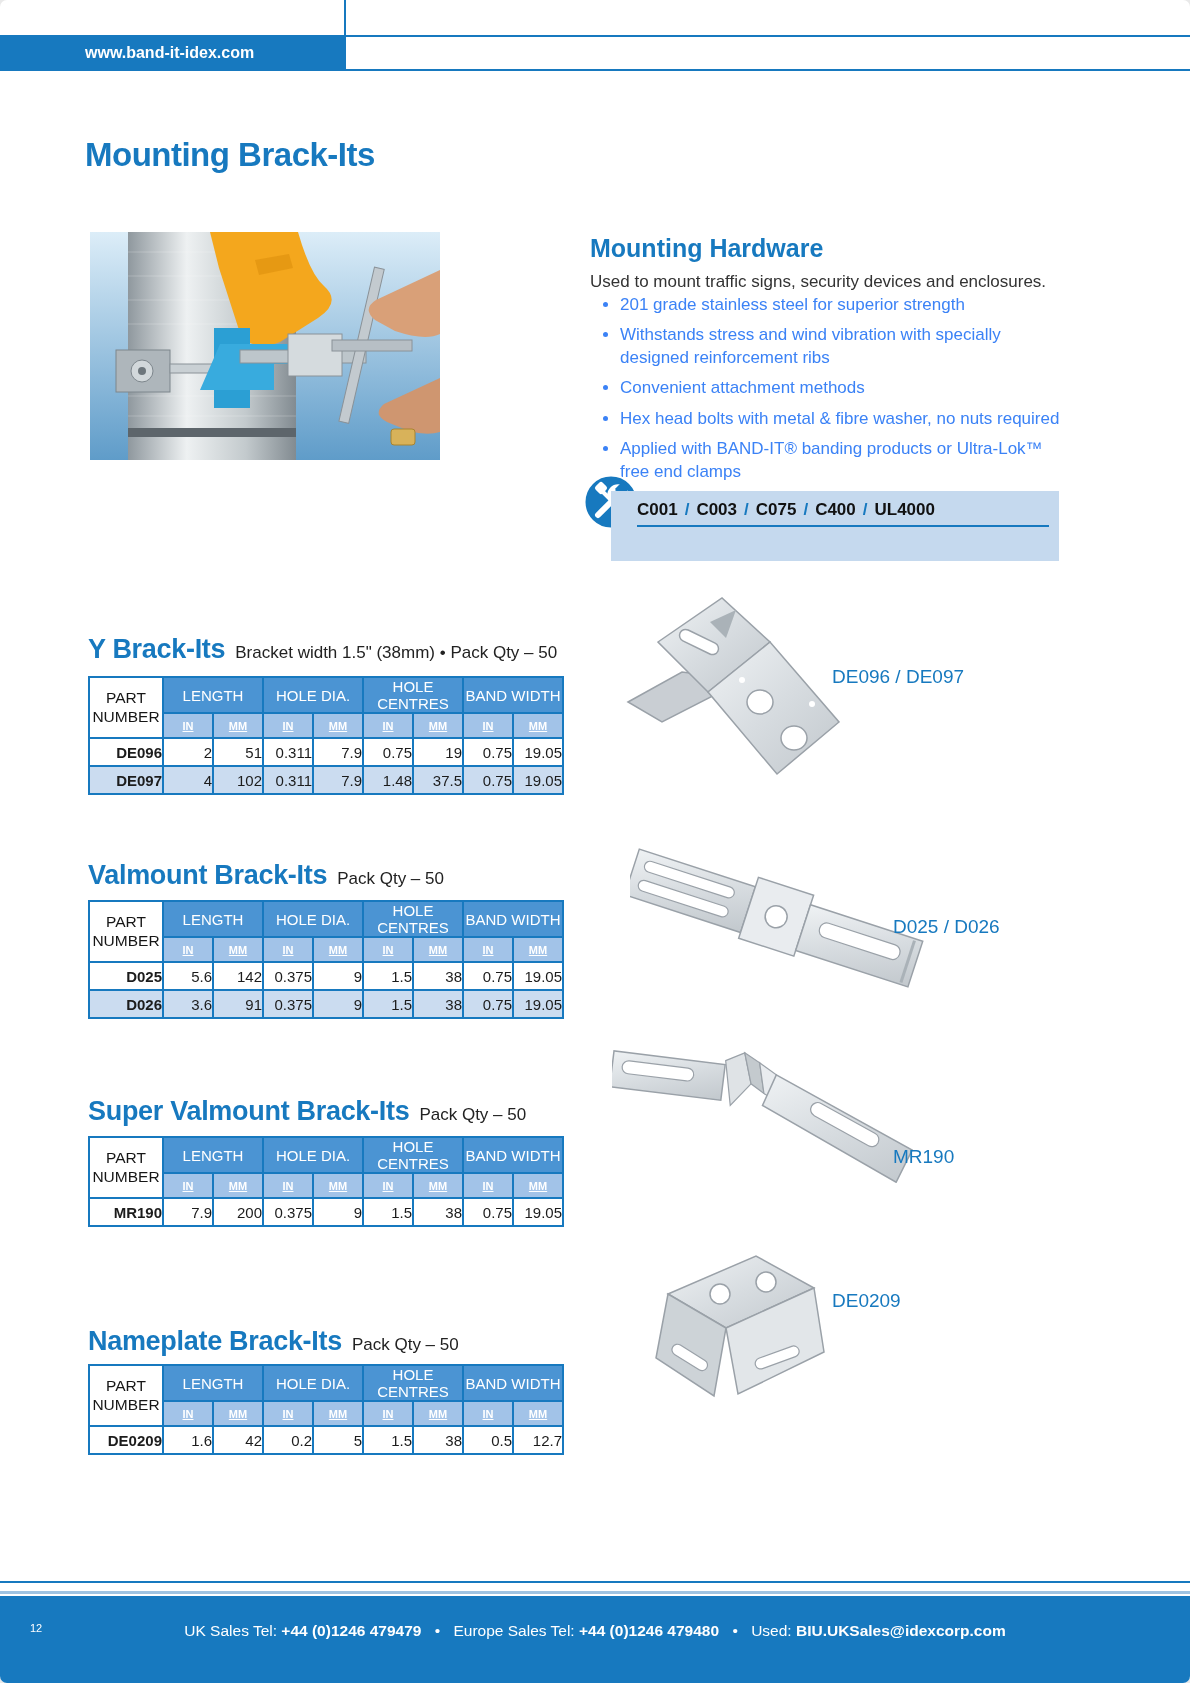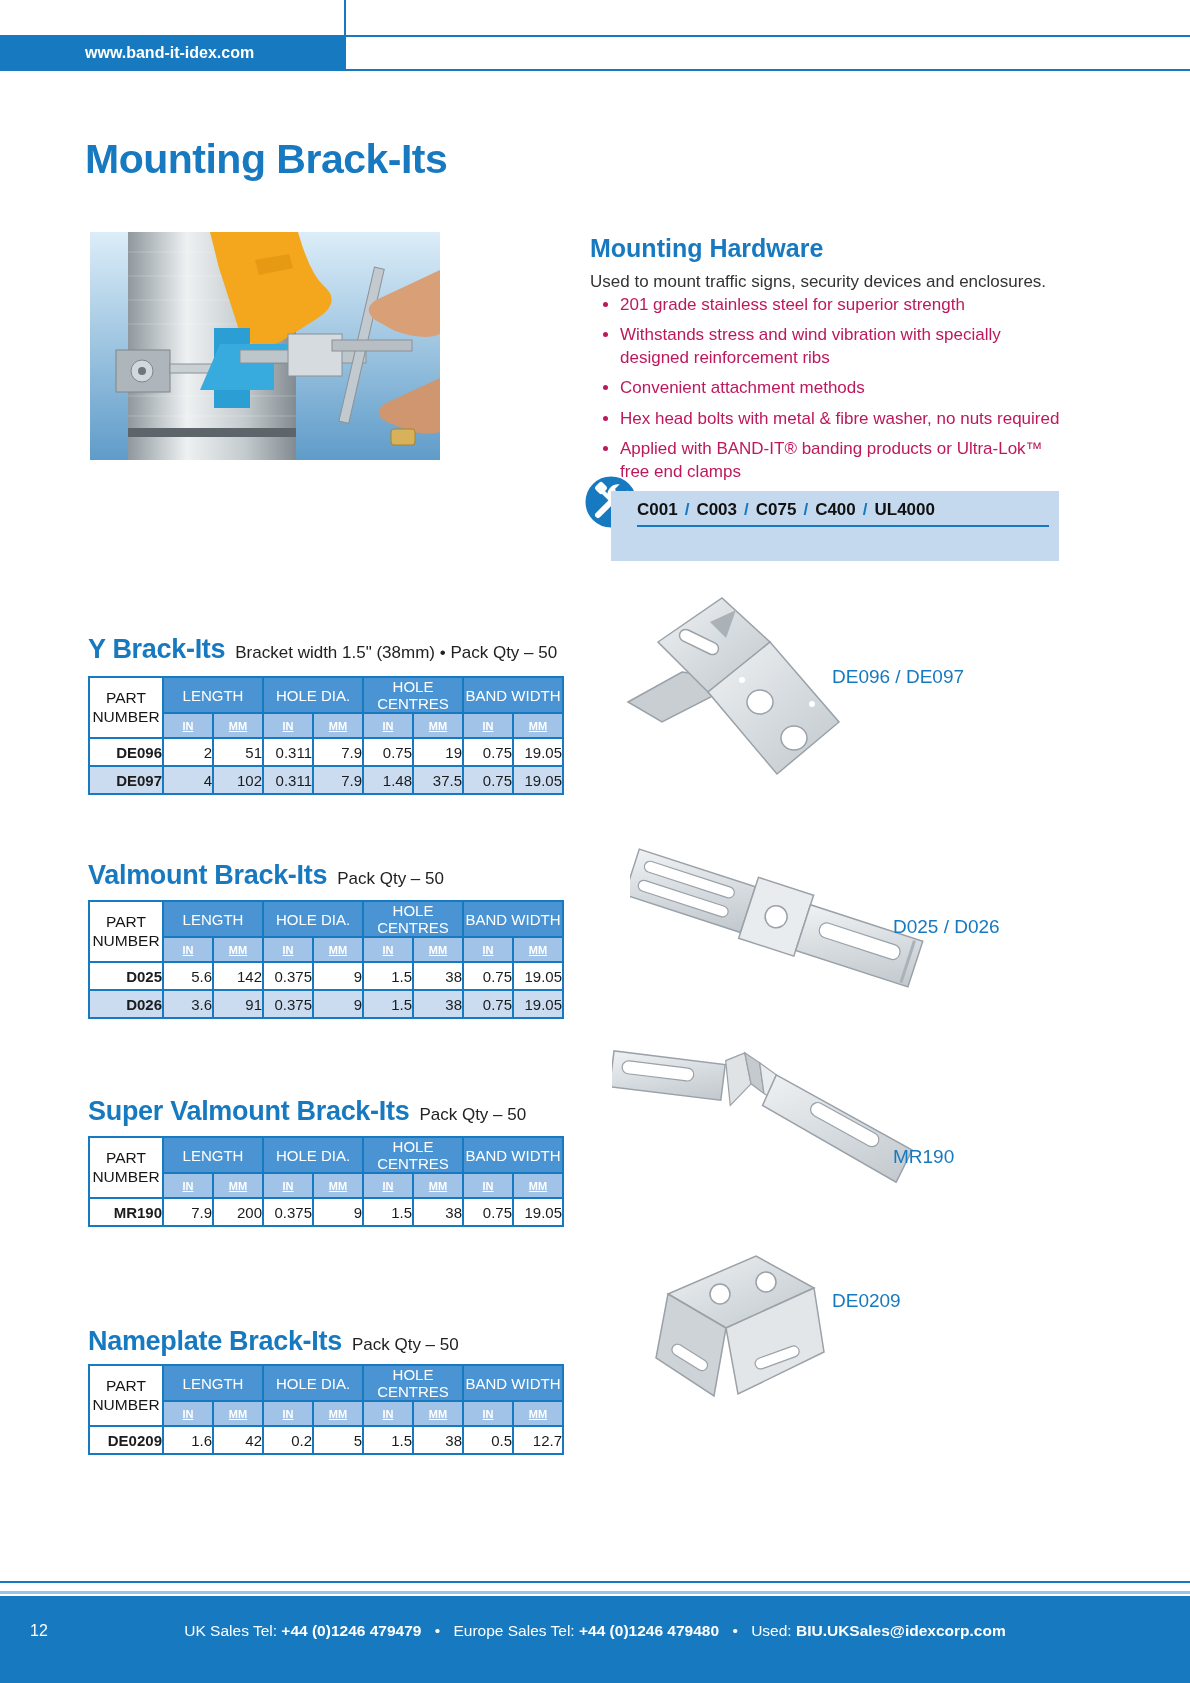--- a/index.html
+++ b/index.html
@@ -5,40 +5,40 @@
   :root{
     --accent:#1779bf;
     --grp:#4b94d3;
     --sub:#a2c3e8;
     --alt:#cbdcf0;
     --callout:#c5d9ee;
     --ink:#1c1c1c;
   }
   *{box-sizing:border-box;margin:0;padding:0;}
   body{background:#e9e9e9;font-family:"Liberation Sans",sans-serif;color:var(--ink);}
-  .page{position:relative;width:1190px;height:1683px;background:#fff;overflow:hidden;margin:0 auto;}
+  .page{position:relative;width:1190px;height:1683px;background:#fff;overflow:hidden;margin:0 auto;border-radius:7px;}
   .abs{position:absolute;}
 
   
   .hdr-vline{left:344px;top:0;width:2px;height:35px;background:var(--accent);}
   .hdr-bar{left:0;top:35px;width:346px;height:36px;background:var(--accent);color:#fff;
            font-size:16px;font-weight:bold;line-height:36px;padding-left:85px;}
   .hdr-line-top{left:346px;top:35px;width:844px;height:2px;background:var(--accent);}
   .hdr-line-bot{left:346px;top:69px;width:844px;height:2px;background:var(--accent);}
 
-  .page-title{left:85px;top:136px;font-size:41px;font-weight:bold;color:var(--accent);letter-spacing:-0.5px;}
+  .page-title{left:85px;top:136px;font-size:33px;font-weight:bold;color:var(--accent);letter-spacing:-0.5px;}
 
   .photo{left:90px;top:232px;width:350px;height:228px;}
 
   
   .hw-col{left:590px;top:234px;width:482px;}
   .hw-head{font-size:25px;font-weight:bold;color:var(--accent);margin-bottom:9px;}
   .hw-intro{font-size:17px;color:#333;margin-bottom:2px;}
   .hw-list{margin-left:30px;}
-  .hw-list li{font-size:17px;color:#be185d;line-height:1.32;margin-bottom:8px;list-style:disc outside;}
+  .hw-list li{font-size:17px;color:#3b82f6;line-height:1.32;margin-bottom:8px;list-style:disc outside;}
 
   
   .tools-icon{left:583px;top:474px;width:56px;height:56px;}
   .callout{left:611px;top:491px;width:448px;height:70px;background:var(--callout);padding:9px 14px 8px 26px;}
   .callout-models{font-size:17px;font-weight:bold;color:#111;}
   .callout-models .sl{color:var(--accent);margin:0 7px;}
   .callout-rule{height:2px;background:var(--accent);margin:5px 0 5px 0;width:412px;}
   .callout-note{font-size:14.5px;color:#111;}
   .callout-note .b{font-weight:bold;}
 
@@ -57,21 +57,21 @@
   table.spec td{height:28px;font-size:15px;background:#fff;text-align:right;}
   td.part{font-weight:bold;font-size:15.5px;}
   tr.alt td{background:var(--alt);}
 
   .prod-label{font-size:19px;color:var(--accent);white-space:nowrap;}
 
   
   .ft-line1{left:0;top:1581px;width:1190px;height:2px;background:var(--accent);}
   .ft-line2{left:0;top:1591px;width:1190px;height:3px;background:#9fc3e2;}
   .ft-band{left:0;top:1596px;width:1190px;height:87px;background:var(--accent);color:#fff;}
-  .ft-page{position:absolute;left:30px;top:26px;font-size:16px;}
+  .ft-page{position:absolute;left:30px;top:26px;font-size:11px;}
   .ft-contact{position:absolute;left:0;top:26px;width:100%;text-align:center;font-size:15.5px;}
   .ft-contact .b{font-weight:bold;}
   .ft-contact .sep{margin:0 9px;}
 </style>
 </head>
 <body>
 
 <div class="page">
 
   <div class="abs hdr-vline"></div>

